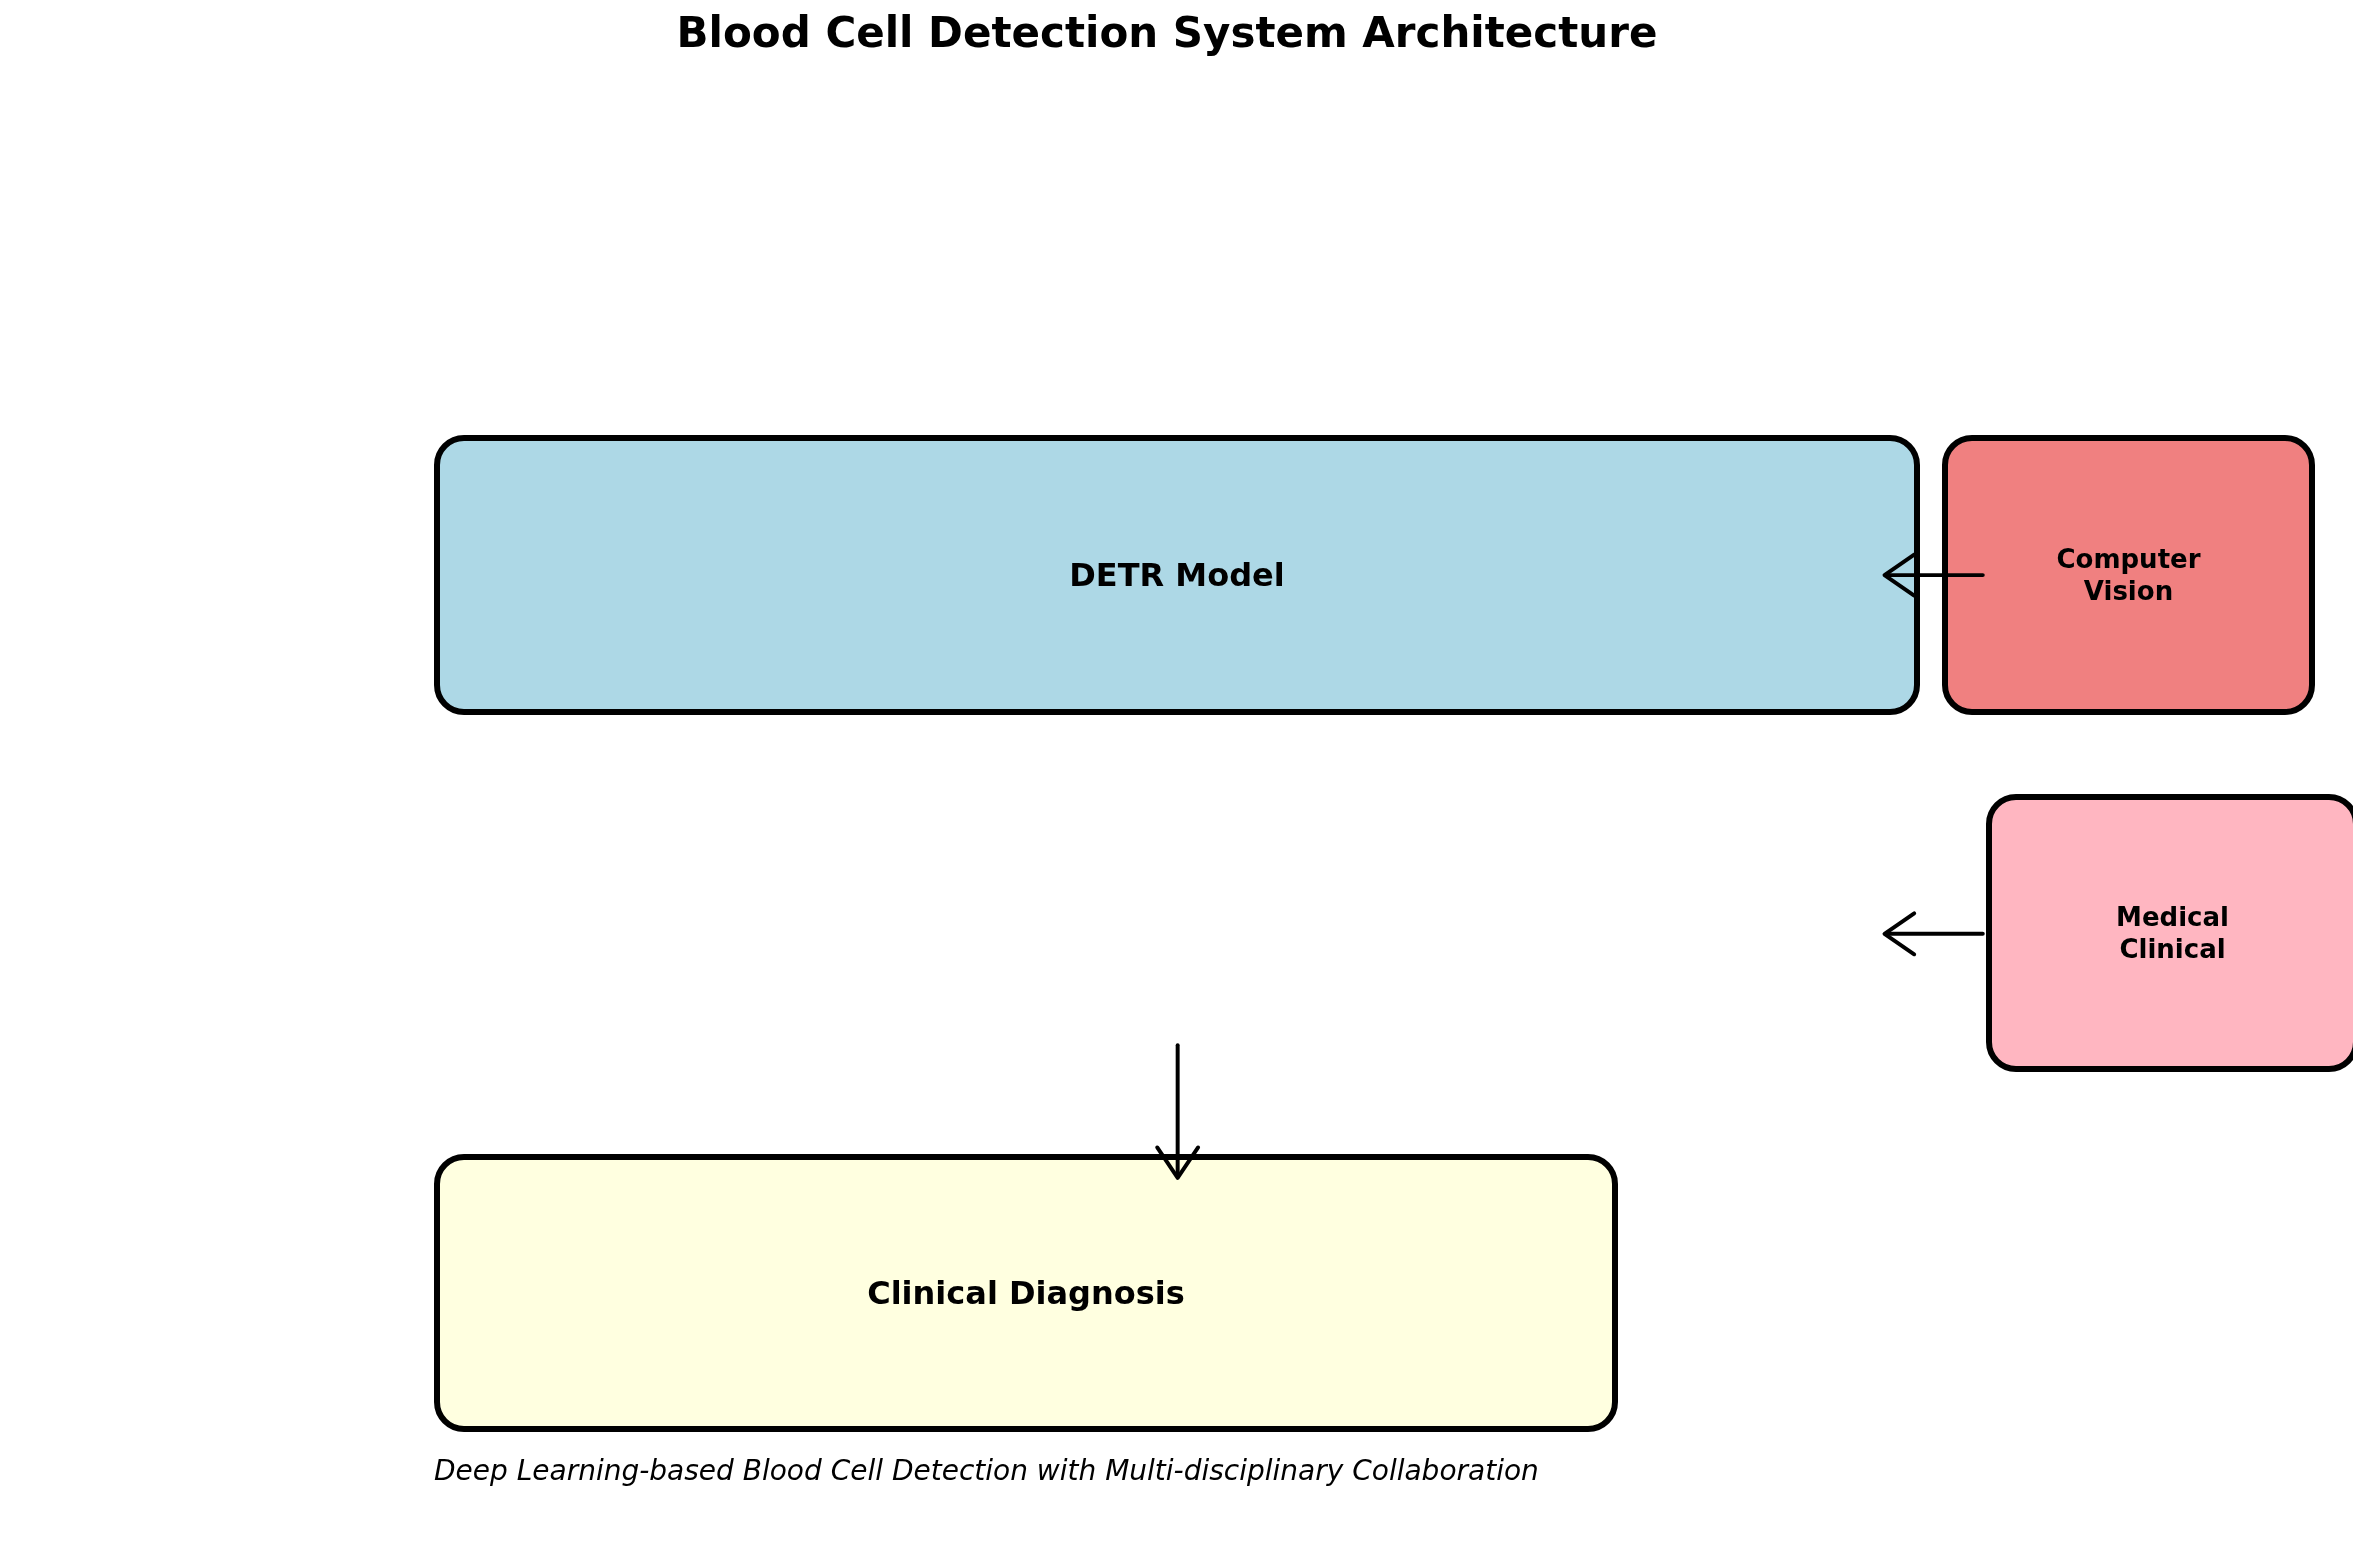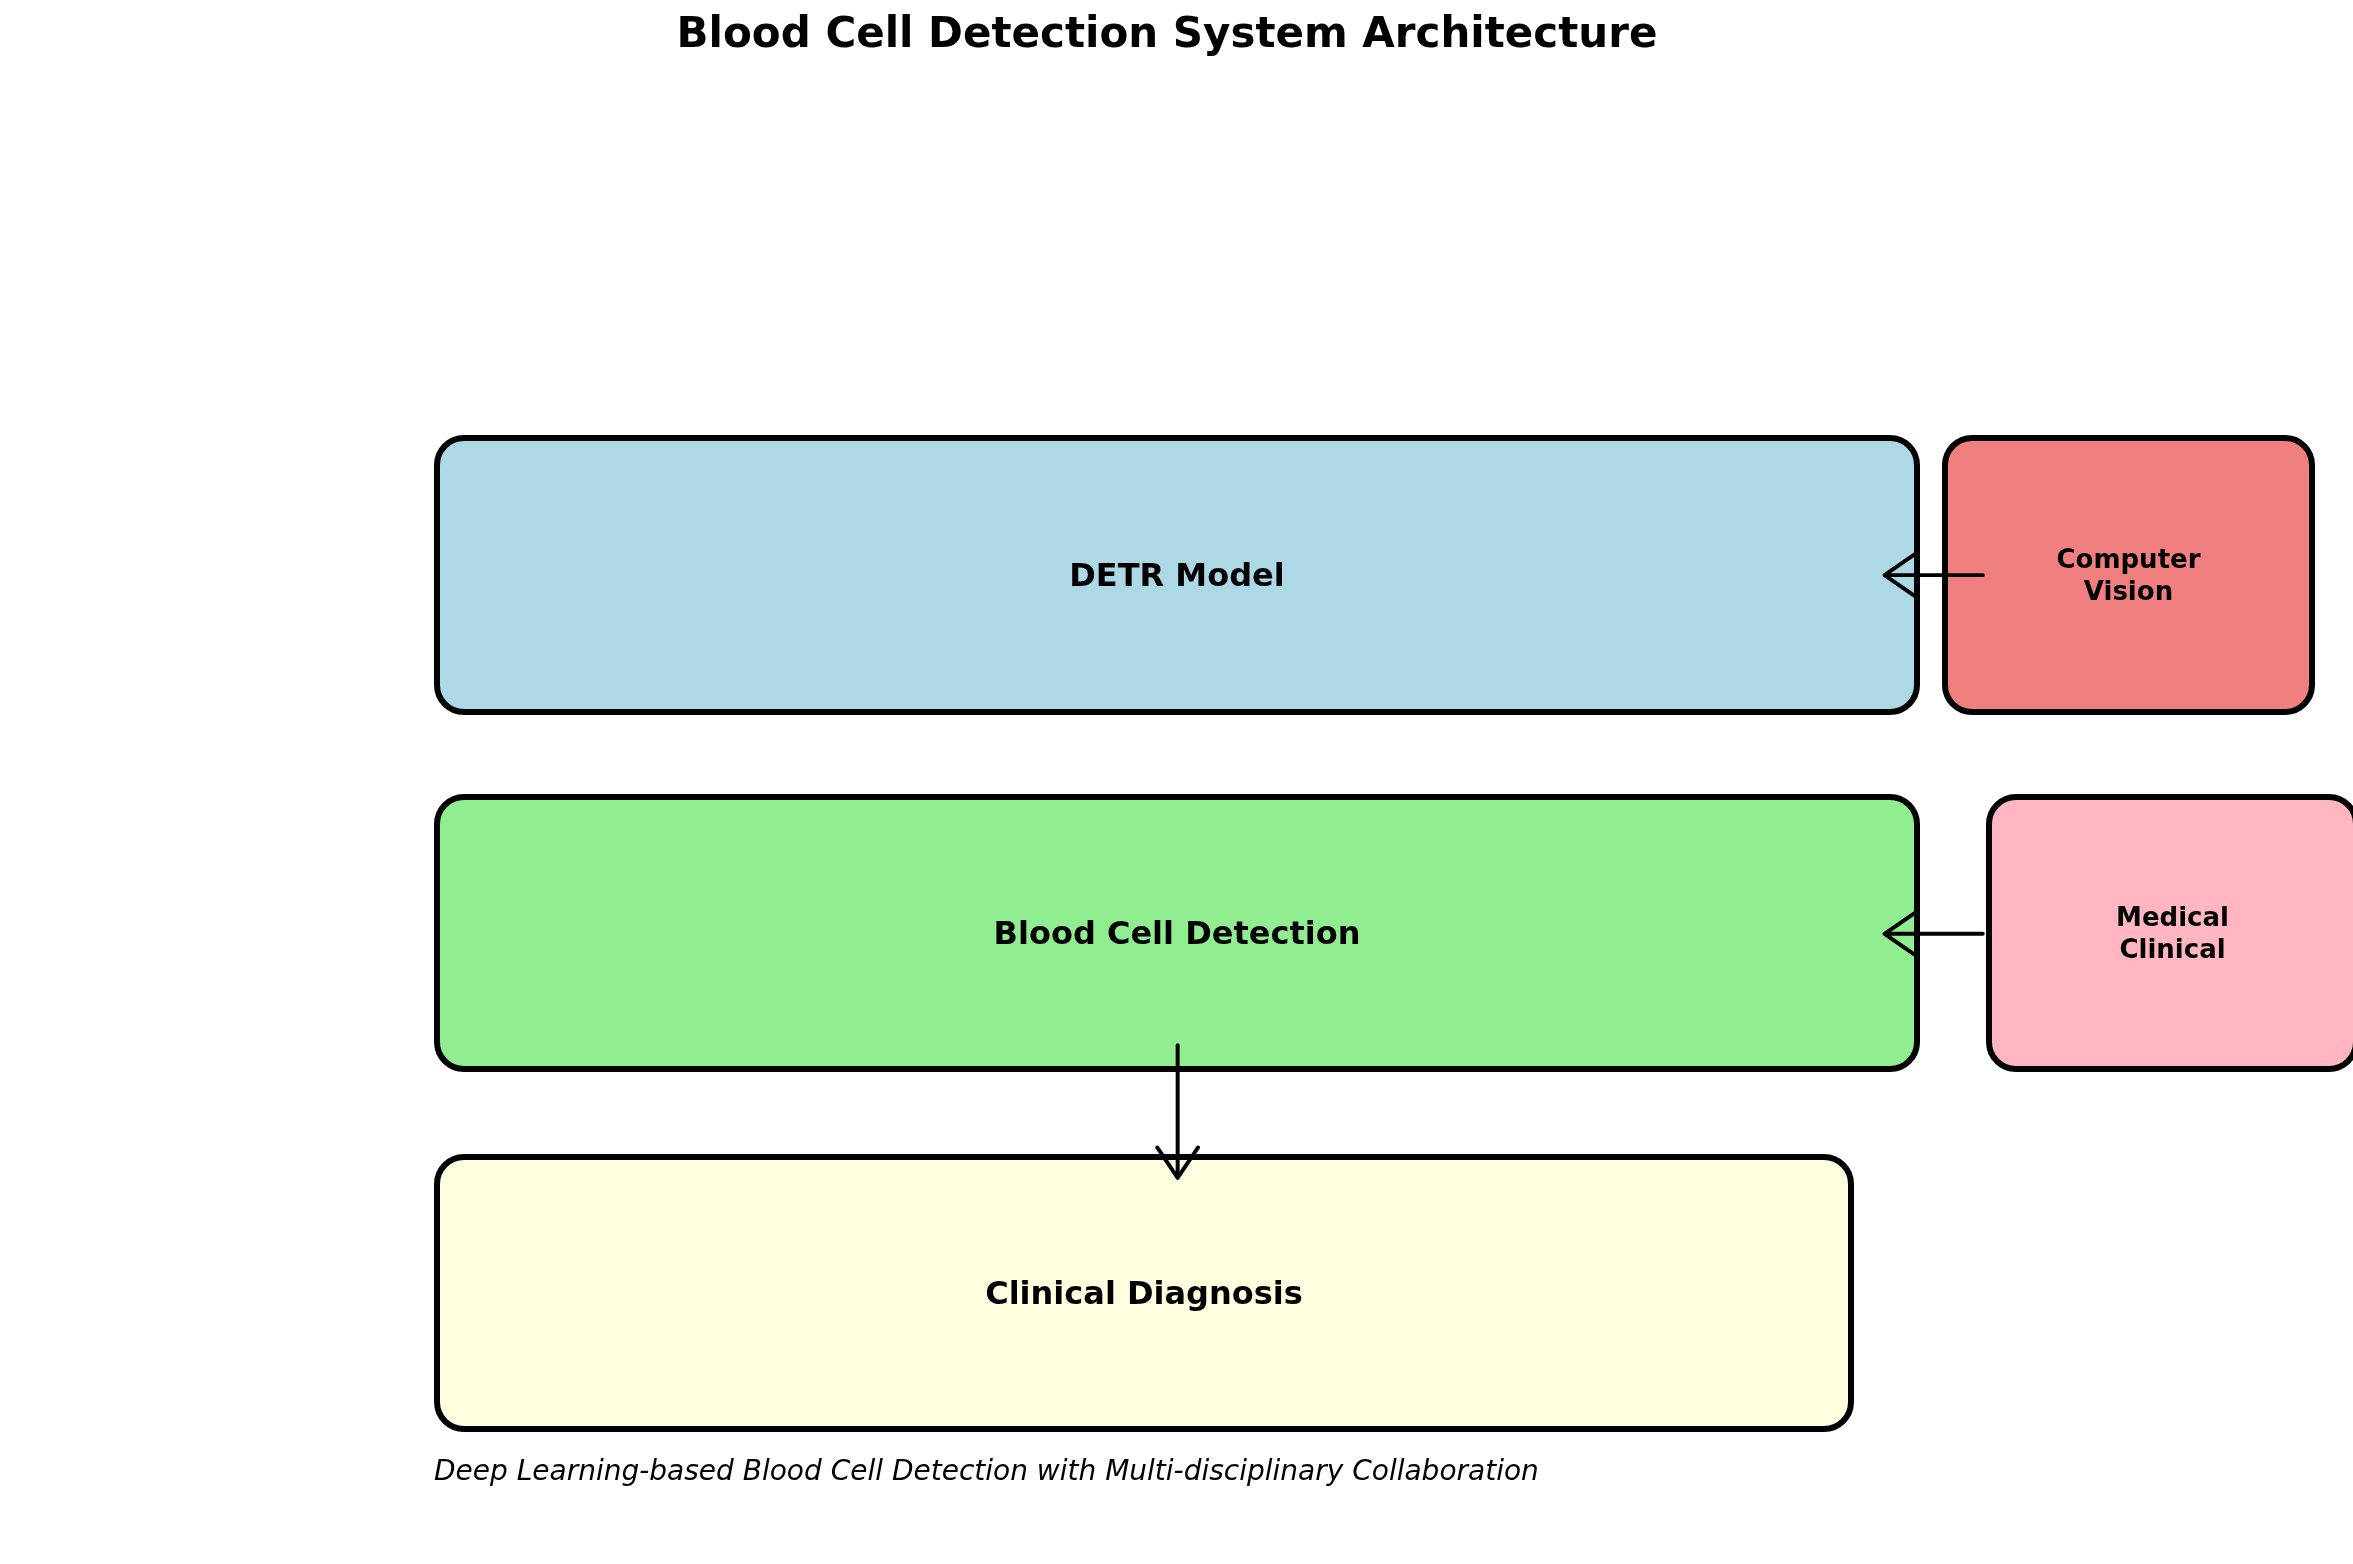--- a/index.html
+++ b/index.html
@@ -43,21 +43,21 @@
     font-size: 32px;
     line-height: 1.25;
   }
   .node.side .label {
     font-size: 26px;
   }
   .node.side .label span { display: block; }
   
   #node-detr            { left: 434px;  top: 435px;  width: 1486px; height: 280px; }
   #node-blood-cell      { left: 434px;  top: 794px; width: 1486px; height: 278px; }
-  #node-clinical        { left: 434px;  top: 1154px; width: 1420px; height: 278px; }
+  #node-clinical        { left: 434px;  top: 1154px; width: 1184px; height: 278px; }
   
   #node-computer-vision { left: 1942px; top: 435px;  width: 373px;  height: 280px; }
   #node-medical-imaging { left: 1942px; top: 794px; width: 373px;  height: 278px; }
 
   #arrow-layer {
     position: absolute;
     left: 0; top: 0;
     width: 2354px;
     height: 1565px;
     pointer-events: none;
@@ -92,23 +92,20 @@
     <div class="label">
       <span>Computer</span>
       <span>Vision</span>
     </div>
   </div>
 
   <div class="node main" id="node-detr" style="background-color: rgb(173, 216, 230);">
     <div class="label">DETR Model</div>
   </div>
 
-  <div class="node main" id="node-blood-cell" style="background-color: rgb(144, 238, 144);">
-    <div class="label">Blood Cell Detection</div>
-  </div>
 
   <div class="node side" id="node-medical-imaging" style="background-color: rgb(255, 182, 193); margin-left: 44px;">
     <div class="label">
       <span>Medical</span>
       <span>Clinical</span>
     </div>
   </div>
 
   <div class="node main" id="node-clinical" style="background-color: rgb(255, 255, 224);">
     <div class="label">Clinical Diagnosis</div>

